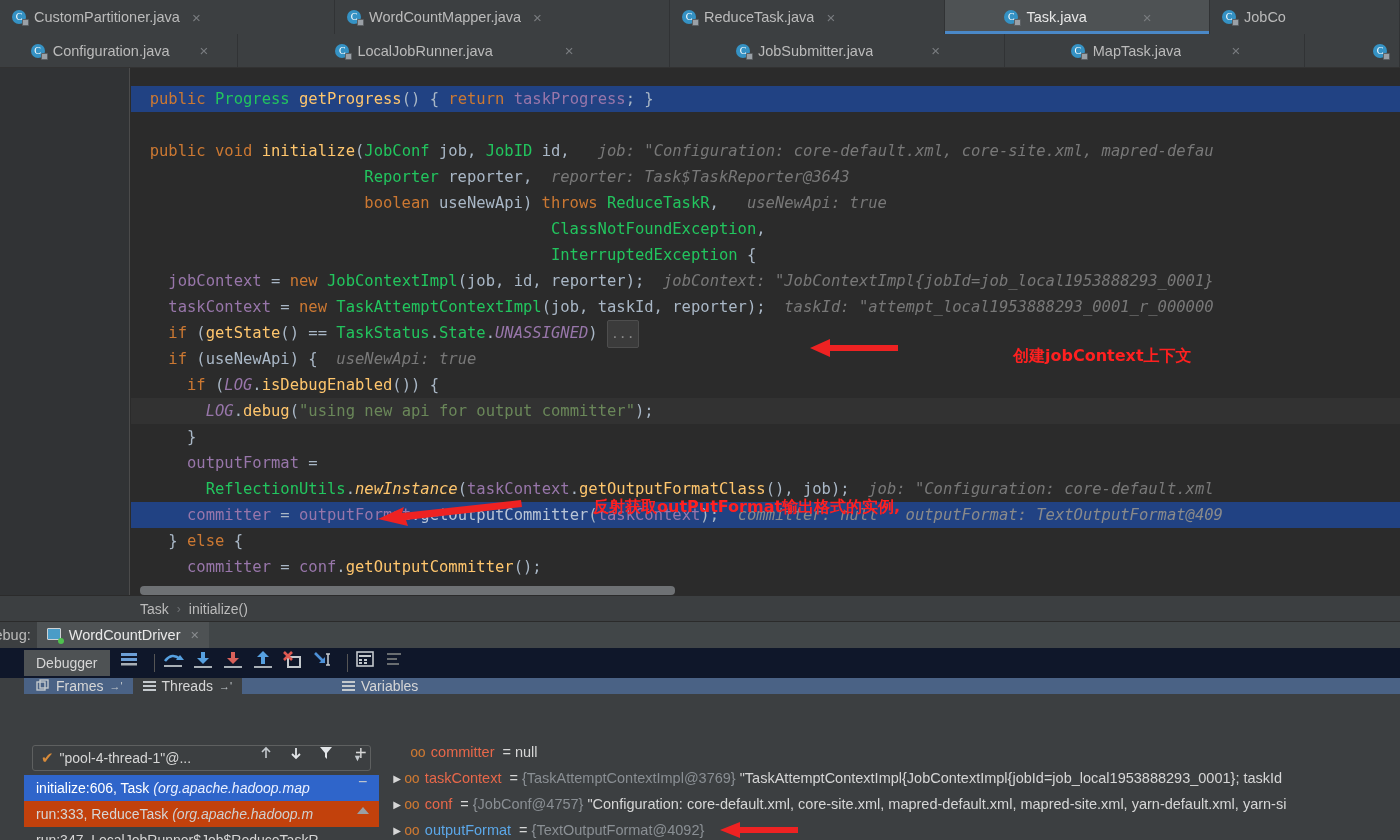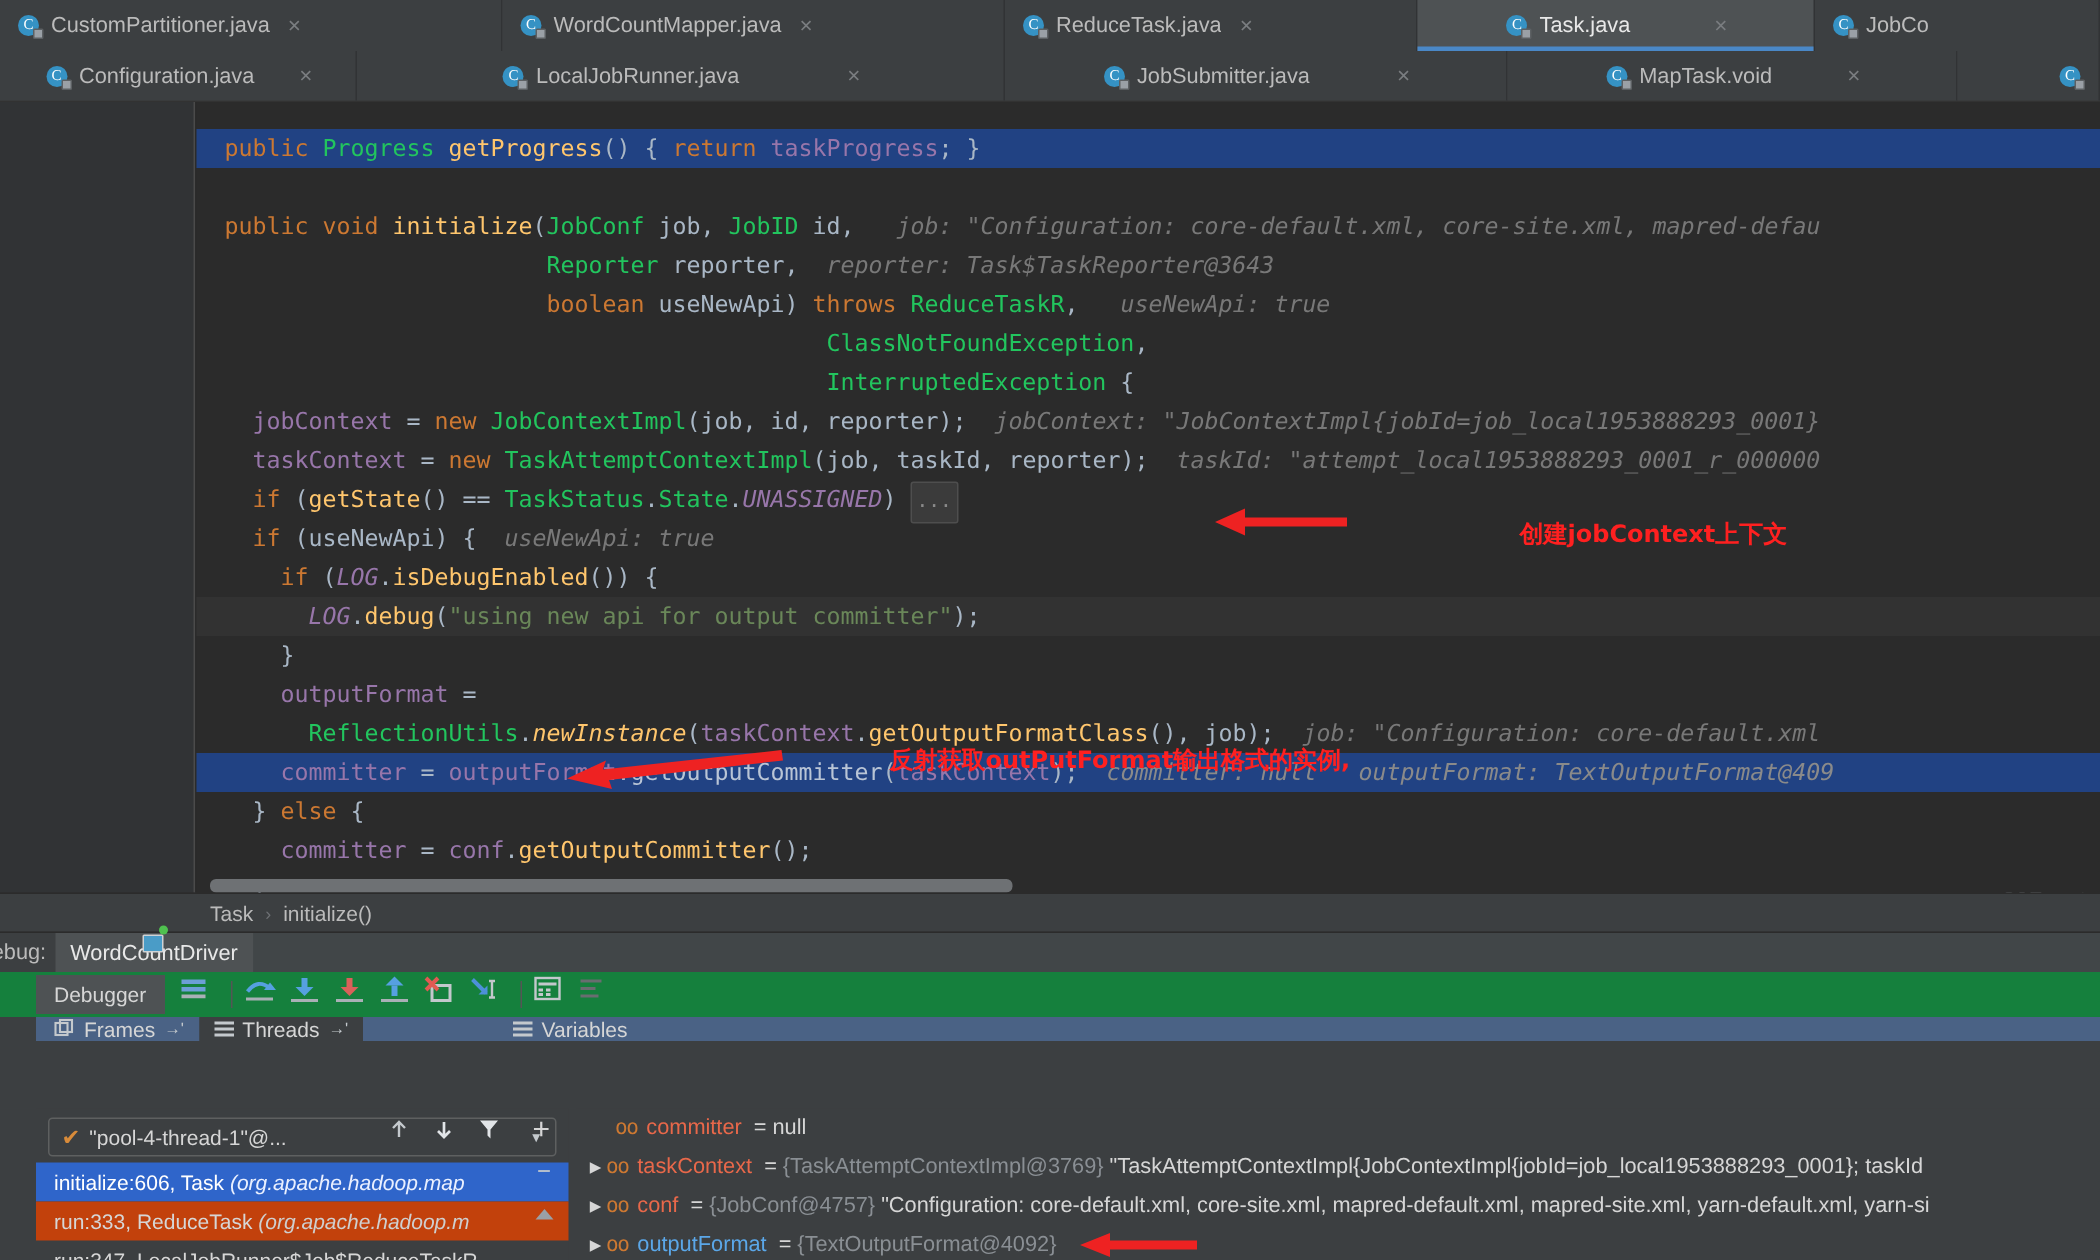--- a/index.html
+++ b/index.html
@@ -143,36 +143,36 @@
   .dbg-titlebar {
     display: flex; align-items: stretch; height: 27px; background: #3c3f41;
     border-top: 1px solid #2b2b2b;
   }
   .dbg-label {
     color: #bbbbbb; font-size: 14.5px; padding: 0 6px 0 0; line-height: 27px;
     margin-left: -16px; background: #3c3f41;
   }
   .dbg-runtab {
     display: flex; align-items: center; gap: 6px; padding: 0 10px;
-    background: #4e5254; color: #e8e8e8; font-size: 14.5px; flex-direction: column;
+    background: #4e5254; color: #e8e8e8; font-size: 14.5px;
   }
   .dbg-runtab .tclose { color: #8a8d90; margin-left: 4px; }
   .dbg-runrest { flex: 1; background: #414648; }
   .runicon { position: relative; width: 16px; height: 16px; }
   .runicon .scr {
     position: absolute; left: 0; top: 1px; width: 14px; height: 12px;
     background: #4a9cc7; border: 1.5px solid #cfd2d4; border-radius: 1px;
   }
   .runicon .dot {
     position: absolute; right: -1px; bottom: -1px; width: 6px; height: 6px;
     background: #4fc14f; border-radius: 50%;
   }
 
   .dbg-toolbar {
-    display: flex; align-items: center; height: 30px; background: #15803d;
+    display: flex; align-items: center; height: 30px; background: #0f172a;
     padding-left: 24px; gap: 0px;
   }
   .dbg-tabname {
     background: #4e5254; color: #d6d6d6; font-size: 14px;
     padding: 5px 12px; margin-right: 8px;
   }
   .tbtn { width: 30px; height: 26px; position: relative; }
   .divline { width: 1px; height: 18px; background: #555; margin: 0 6px; }
 
   .dbg-subtabs { display: flex; height: 16px; }
@@ -294,21 +294,21 @@
           <span class="lock"></span>
         </span>
       <span class="tlabel">JobSubmitter.java</span>
       <span class="tclose" style="margin-left:52px">×</span>
     </div>
     <div class="tab" style="width:300px;justify-content:center">
       <span class="jicon">
           <span class="circ">C</span>
           <span class="lock"></span>
         </span>
-      <span class="tlabel">MapTask.void</span>
+      <span class="tlabel">MapTask.java</span>
       <span class="tclose" style="margin-left:44px">×</span>
     </div>
     <div class="tab" style="flex:1">
       <span class="jicon" style="margin-left:auto">
           <span class="circ">C</span>
           <span class="lock"></span>
         </span>
     </div>
   </div>
 

